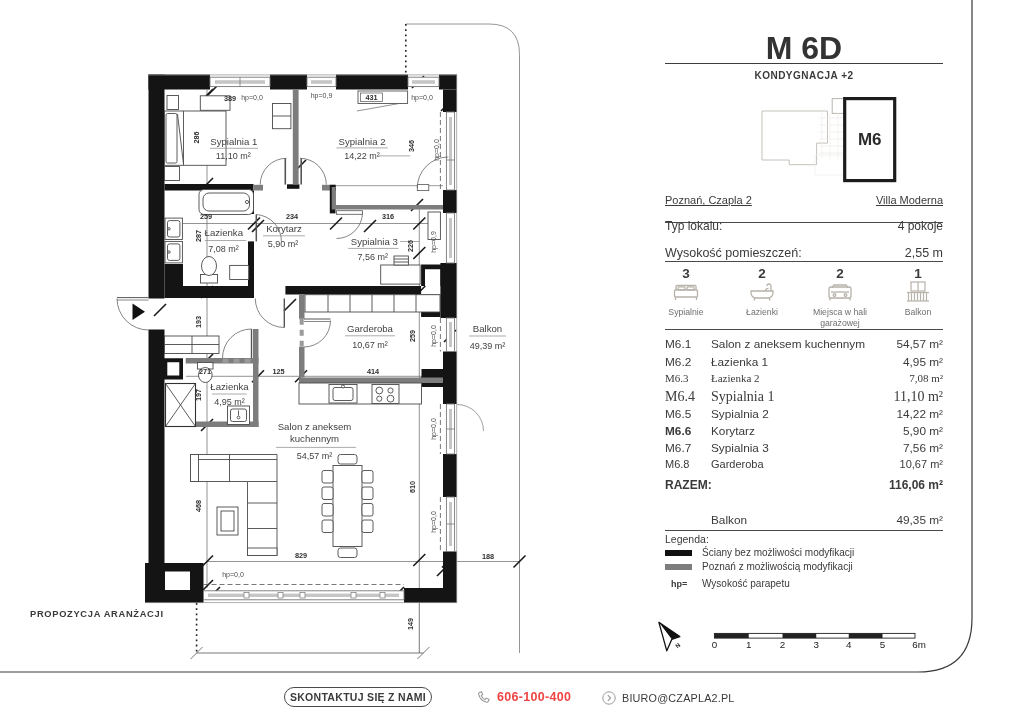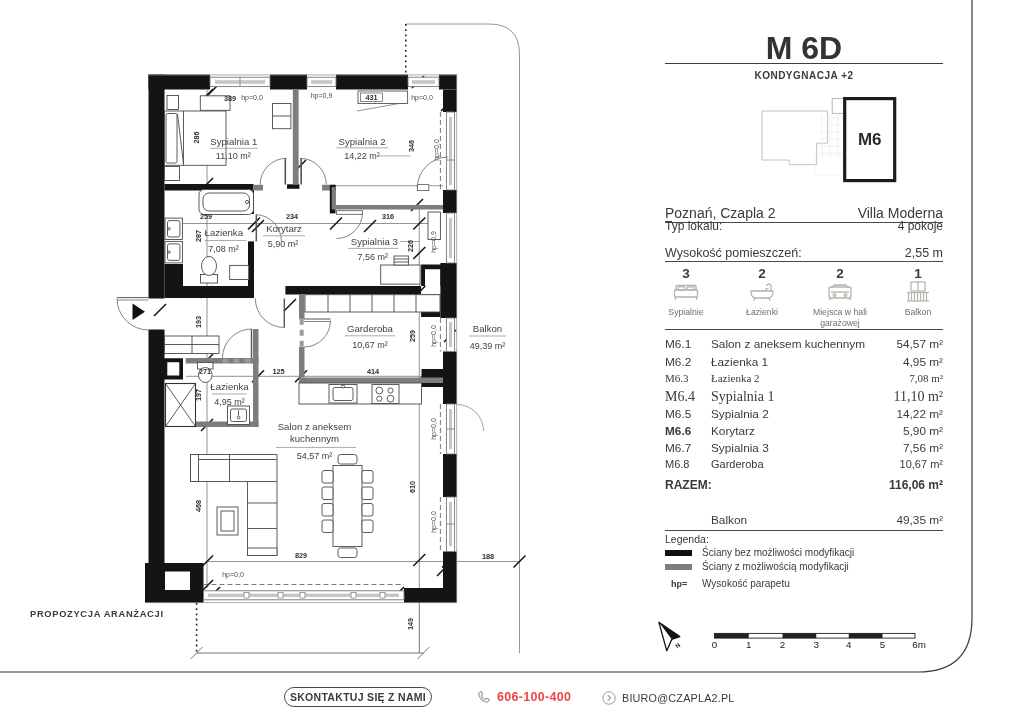--- a/index.html
+++ b/index.html
@@ -594,21 +594,21 @@
 </g>
     </g>
 </svg>
 
 <div class="panel-row" style="top:30px;text-align:center;font-size:32px;font-weight:bold;color:#333;">M 6D</div>
 
 <div class="panel-row" style="top:63px;border-top:1.4px solid #3c3c3c;"></div>
 
 <div class="panel-row" style="top:69.5px;text-align:center;font-size:10px;font-weight:bold;letter-spacing:0.5px;color:#3a3a3a;">KONDYGNACJA +2</div>
 
-<div class="panel-row jr" style="top:205px;font-size:14px;">
+<div class="panel-row jr" style="top:194px;font-size:11px;text-decoration:underline;">
     <span>Poznań, Czapla 2</span>
     <span>Villa Moderna</span>
   </div>
 
 <div class="panel-row" style="top:222px;border-top:1px solid #4a4a4a;"></div>
 
 <div class="panel-row jr" style="top:219px;font-size:12px;">
     <span>Typ lokalu:</span>
     <span>4 pokoje</span>
   </div>
@@ -749,21 +749,21 @@
 <div class="panel-row" style="top:530px;border-top:1px solid #4a4a4a;"></div>
 
 <div class="panel-row" style="top:533px;font-size:10.5px;color:#3a3a3a;">Legenda:</div>
 
 <div class="abs" style="left:665px;top:549.5px;width:27px;height:6px;background:#111;"></div>
 
 <div class="abs" style="left:702px;top:547px;font-size:10px;color:#3a3a3a;">Ściany bez możliwości modyfikacji</div>
 
 <div class="abs" style="left:665px;top:563.5px;width:27px;height:6px;background:#7d7d7d;"></div>
 
-<div class="abs" style="left:702px;top:561px;font-size:10px;color:#3a3a3a;">Ściany z możliwością modyfikacji</div>
+<div class="abs" style="left:702px;top:561px;font-size:10px;color:#3a3a3a;">Poznań z możliwością modyfikacji</div>
 
 <div class="abs" style="left:671px;top:578.5px;font-size:9px;font-weight:bold;color:#3a3a3a;">hp=</div>
 
 <div class="abs" style="left:702px;top:578px;font-size:10px;color:#3a3a3a;">Wysokość parapetu</div>
 
 <div class="abs" style="left:30px;top:609px;font-size:9.3px;font-weight:bold;letter-spacing:0.7px;color:#3a3a3a;">PROPOZYCJA ARANŻACJI</div>
 
 <div class="abs" style="left:284px;top:687px;width:146px;height:18px;border:1.4px solid #4a4a4a;border-radius:10px;text-align:center;line-height:18px;font-size:10.5px;font-weight:bold;letter-spacing:0.3px;color:#3a3a3a;">SKONTAKTUJ SIĘ Z NAMI</div>
 
 <svg class="abs" style="left:477px;top:691px;" width="13" height="13" viewBox="0 0 13 13">

